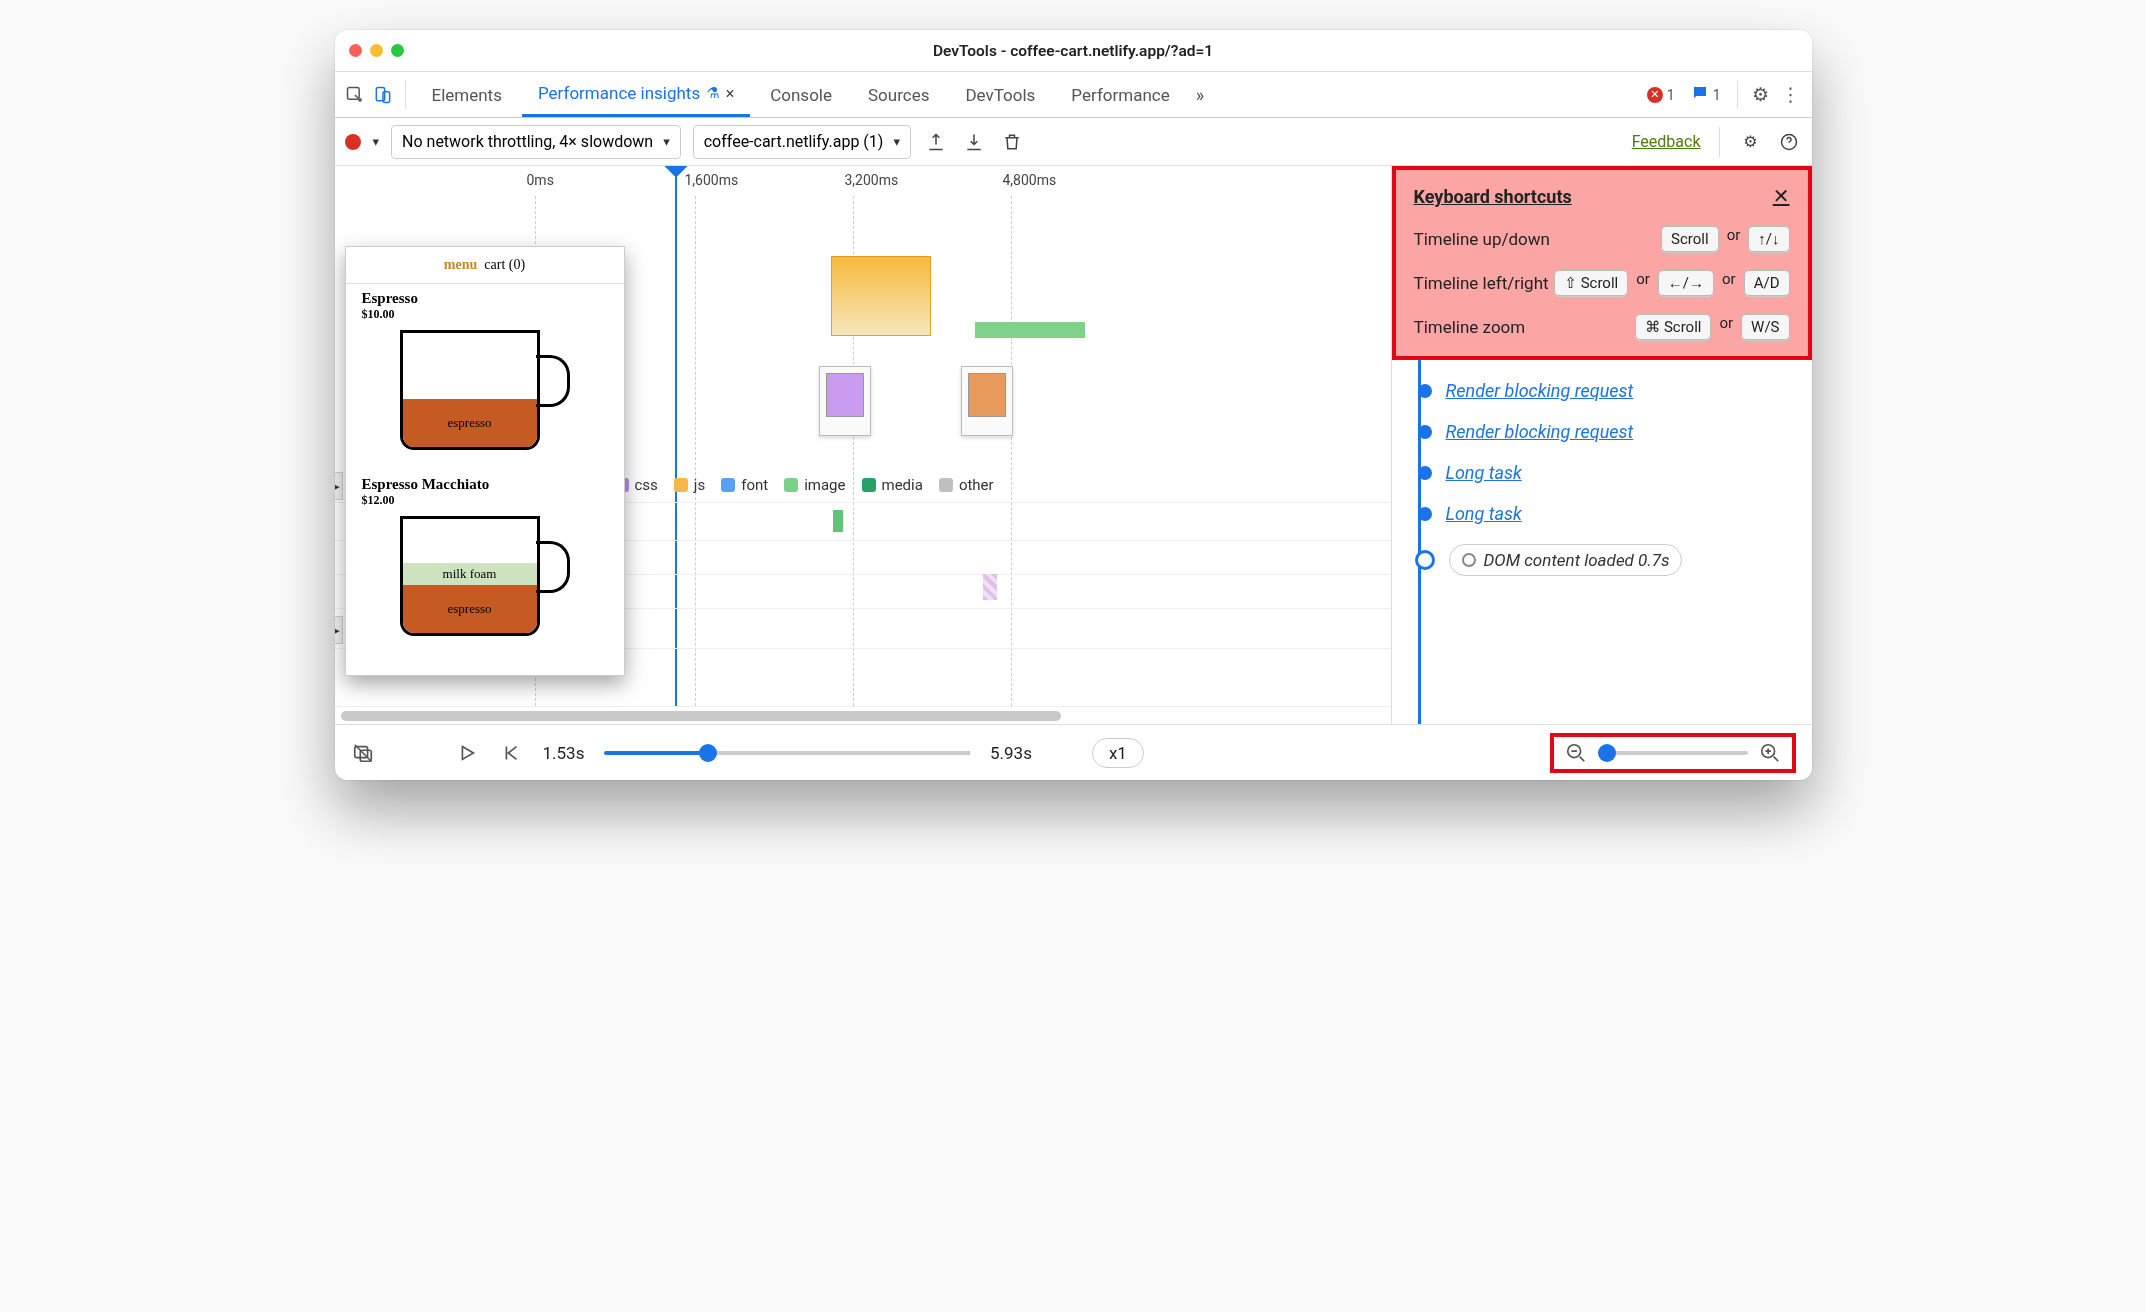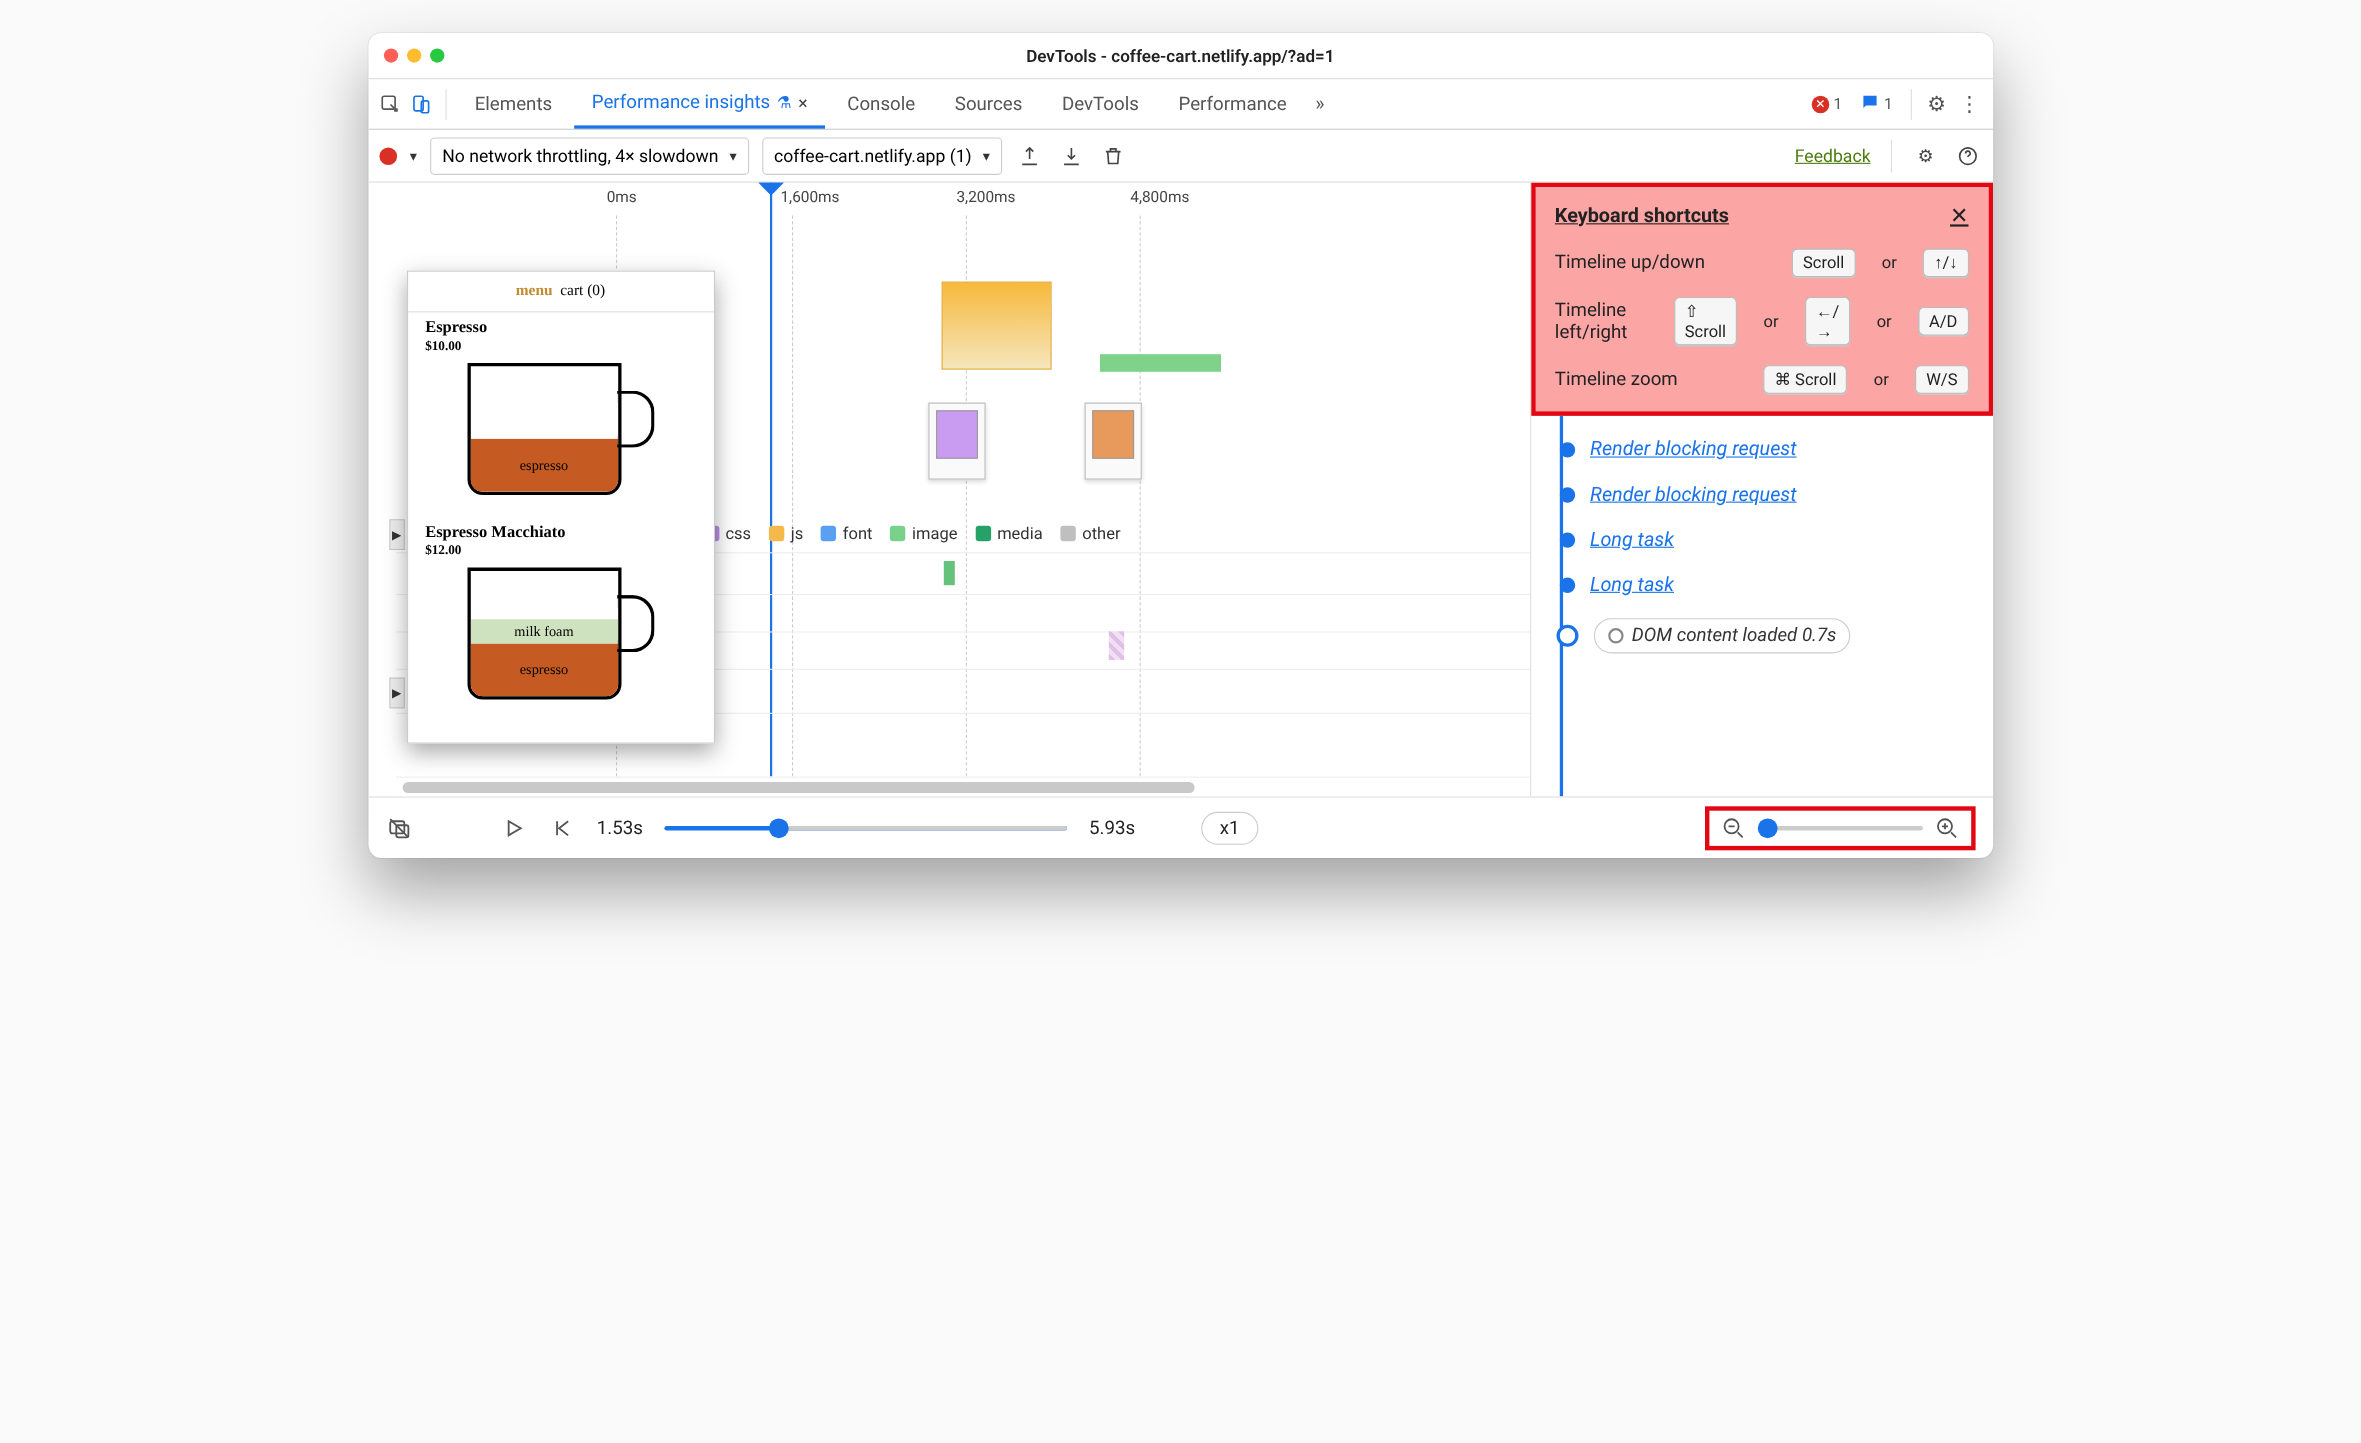--- a/index.html
+++ b/index.html
@@ -80,21 +80,21 @@
     height:34px; border:1px solid #ccc; border-radius:4px;
     display:flex; align-items:center; padding:0 10px; gap:10px; cursor:pointer;
     background:#fff;
   }
   .ico-btn { width:26px; height:26px; display:flex; align-items:center; justify-content:center; color:#444; cursor:pointer; }
   .ico-btn svg { width:20px; height:20px; }
   .feedback { text-decoration: underline; color:#4d7c0f; cursor:pointer; }
   .vdiv { width:1px; height:30px; background:#ddd; margin:0 6px; }
 
   
-  .mainarea { flex:1; display:flex; position:relative; overflow:hidden;padding-left:25px; }
+  .mainarea { flex:1; display:flex; position:relative; overflow:hidden; }
   .left-col { flex:1; position:relative; border-right:1px solid #ddd; display:flex; flex-direction:column; }
   .right-col { width:420px; display:flex; flex-direction:column; }
 
   
   .timescale {
     height: 30px; position:relative; font-size:14px; color:#444;
   }
   .timescale span { position:absolute; top:6px; }
   
   .markers { height:30px; position:relative; font-size:14px; }
@@ -142,21 +142,21 @@
   .l-foam { bottom:48px; height:22px; background:#cfe2bf; line-height:22px; }
 
   
   .kb-panel {
     border:4px solid #e30613; margin:0; padding:14px 18px 16px;
     background:#fca5a5; font-size:17px; color:#222;
   }
   .kb-panel h4 { font-size:18px; font-weight:700; text-decoration:underline; display:flex; justify-content:space-between; align-items:center; }
   .kb-panel h4 .x { text-decoration:none; font-size:20px; cursor:pointer; font-weight:400; }
   .kb-row { display:flex; align-items:center; justify-content:space-between; margin-top:18px; }
-  .kb-row .keys { display:flex; align-items:center; gap:24px; }
+  .kb-row .keys { display:flex; align-items:flex-start; gap:8px; }
   .key { border:1px solid #bbb; border-radius:5px; background:#f6f6f6; padding:3px 9px; font-size:15px; box-shadow:0 1px 0 #ccc; }
   .or { font-size:15px; }
   .insights-list { flex:1; padding:10px 0 0 8px; position:relative; overflow:hidden;font-style:italic; }
   .ins-line { position:absolute; left:26px; top:0; bottom:0; width:3px; background:#1a73e8; }
   .ins-item { display:flex; align-items:center; gap:14px; padding:10px 0 10px 18px; position:relative; }
   .ins-item .bullet { width:14px; height:14px; border-radius:50%; background:#1a73e8; z-index:1; }
   .ins-item.open .bullet { background:#fff; border:3px solid #1a73e8; width:20px; height:20px; margin-left:-3px; }
   .ins-item a { color:#1a73e8; text-decoration:underline; font-size:18px; cursor:pointer; }
   .ins-pill { border:1px solid #ccc; border-radius:16px; padding:5px 12px; display:flex; align-items:center; gap:8px; color:#333; font-size:17px; }
   .ins-pill .ring { width:14px; height:14px; border-radius:50%; border:2px solid #888; }

